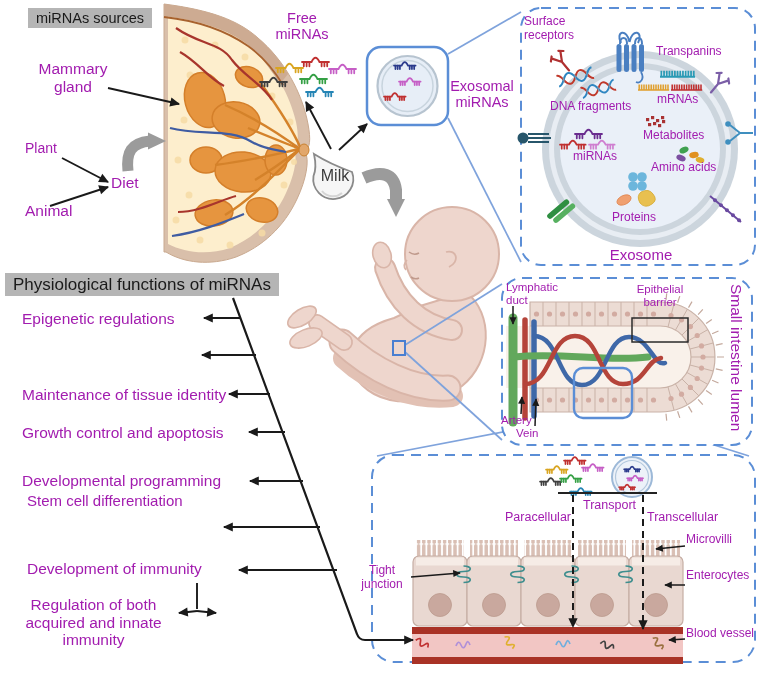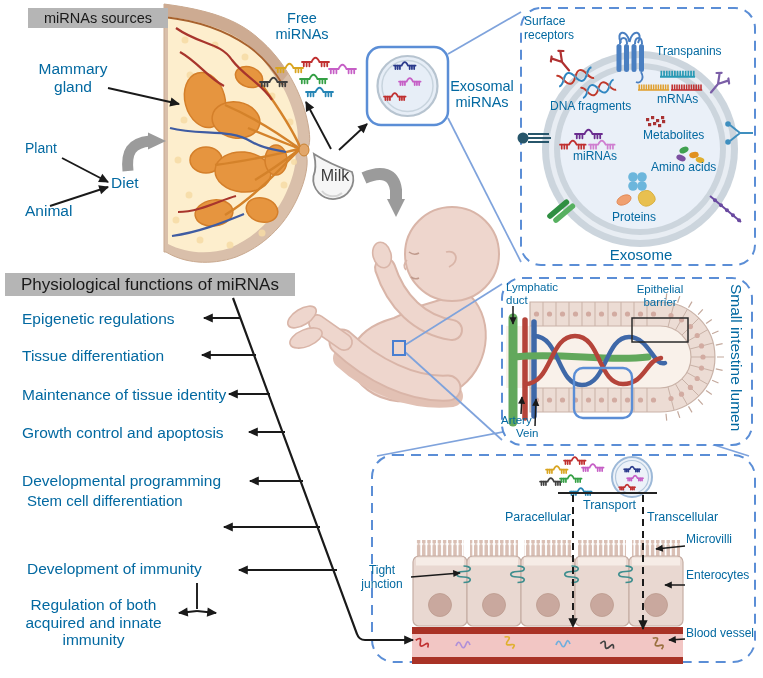--- a/index.html
+++ b/index.html
@@ -1,20 +1,20 @@
 <!DOCTYPE html>
 <html><head>
 <meta charset="utf-8">
 <style>
   html,body{margin:0;padding:0;background:#fff;}
   #fig{position:relative;width:763px;height:678px;background:#fff;overflow:hidden;
        font-family:"Liberation Sans",sans-serif;color:#1f1f1f;}
   #art{position:absolute;left:0;top:0;z-index:1;}
-  .lbl{position:absolute;z-index:2;white-space:pre-line;line-height:1.13;color:#0369a1;}
-  .badge{background:#b5b5b5;color:#1a1a1a;padding:2px 16px;}
+  .lbl{position:absolute;z-index:2;white-space:pre-line;line-height:1.13;color:#a21caf;}
+  .badge{background:#b5b5b5;color:#1a1a1a;padding:2px 8px;}
   .ctr{text-align:center;}
   .vert{writing-mode:vertical-rl;}
 </style>
 </head>
 <body>
 
 <div id="fig">
 
 <svg id="art" width="763" height="678" viewBox="0 0 763 678">
 <defs>
@@ -418,21 +418,20 @@
 <div class="lbl" style="left:505px;top:510px;font-size:12.5px;">Paracellular</div>
 <div class="lbl" style="left:647px;top:510px;font-size:12.5px;">Transcellular</div>
 <div class="lbl" style="left:686px;top:533px;font-size:12px;">Microvilli</div>
 <div class="lbl ctr" style="left:354px;top:564px;width:56px;font-size:12px;">Tight
 junction</div>
 <div class="lbl" style="left:686px;top:569px;font-size:12px;">Enterocytes</div>
 <div class="lbl" style="left:686px;top:627px;font-size:12px;">Blood vessel</div>
 
 <div class="lbl badge" style="left:5px;top:273px;font-size:17px;">Physiological functions of miRNAs</div>
 <div class="lbl" style="left:22px;top:310px;font-size:15.5px;">Epigenetic regulations</div>
-<div class="lbl" style="left:22px;top:347px;font-size:15.5px;">Tissue differentiation</div>
 <div class="lbl" style="left:22px;top:386px;font-size:15.5px;">Maintenance of tissue identity</div>
 <div class="lbl" style="left:22px;top:424px;font-size:15.5px;">Growth control and apoptosis</div>
 <div class="lbl" style="left:22px;top:472px;font-size:15.5px;">Developmental programming</div>
 <div class="lbl" style="left:27px;top:493px;font-size:15px;">Stem cell differentiation</div>
 <div class="lbl" style="left:27px;top:560px;font-size:15.5px;">Development of immunity</div>
 <div class="lbl ctr" style="left:16px;top:596px;width:155px;font-size:15.5px;">Regulation of both
 acquired and innate
 immunity</div>
 
 </div>

